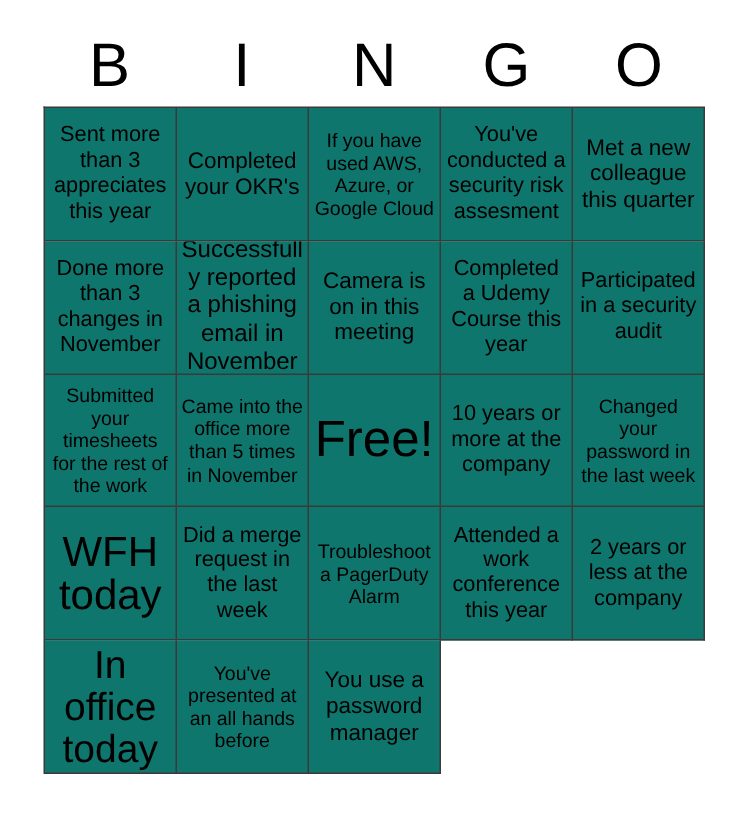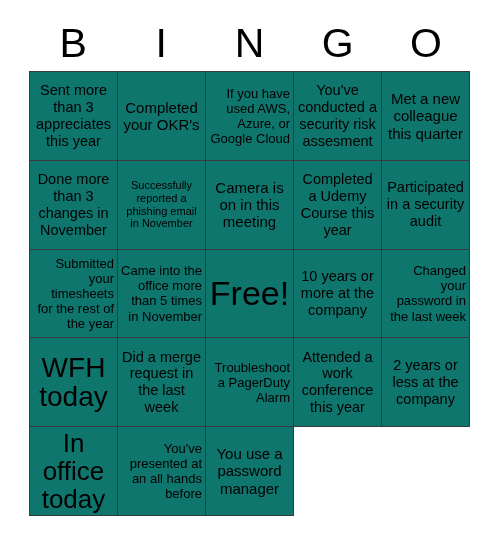--- a/index.html
+++ b/index.html
@@ -74,22 +74,22 @@
   }
 
   .cell-text {
     display: block;
     width: 100%;
     line-height: 1.16;
     word-wrap: break-word;
   }
 
   
-  .size-xs .cell-text { font-size: 11px; }
-  .size-sm .cell-text { font-size: 13px; text-align: right; }
+  .size-xs .cell-text { font-size: 16px; }
+  .size-sm .cell-text { font-size: 13px; }
   .size-md .cell-text { font-size: 14.5px; }
   .size-lg .cell-text { font-size: 15px; }
   .size-xl .cell-text { font-size: 26px; line-height: 1.08; }
   .size-xxl .cell-text { font-size: 28px; line-height: 1.06; }
   .size-free .cell-text { font-size: 34px; line-height: 1; }
 </style>
 </head>
 <body>
 
 <div id="bingo-card">
@@ -127,21 +127,21 @@
       <div class="bingo-cell size-lg">
         <span class="cell-text">Camera is on in this meeting</span>
       </div>
       <div class="bingo-cell size-md">
         <span class="cell-text">Completed a Udemy Course this year</span>
       </div>
       <div class="bingo-cell size-md">
         <span class="cell-text">Participated in a security audit</span>
       </div>
       <div class="bingo-cell size-sm">
-        <span class="cell-text">Submitted your timesheets for the rest of the year</span>
+        <span class="cell-text">Submitted your timesheets for the rest of the work</span>
       </div>
       <div class="bingo-cell size-sm">
         <span class="cell-text">Came into the office more than 5 times in November</span>
       </div>
       <div class="bingo-cell size-free">
         <span class="cell-text">Free!</span>
       </div>
       <div class="bingo-cell size-md">
         <span class="cell-text">10 years or more at the company</span>
       </div>

